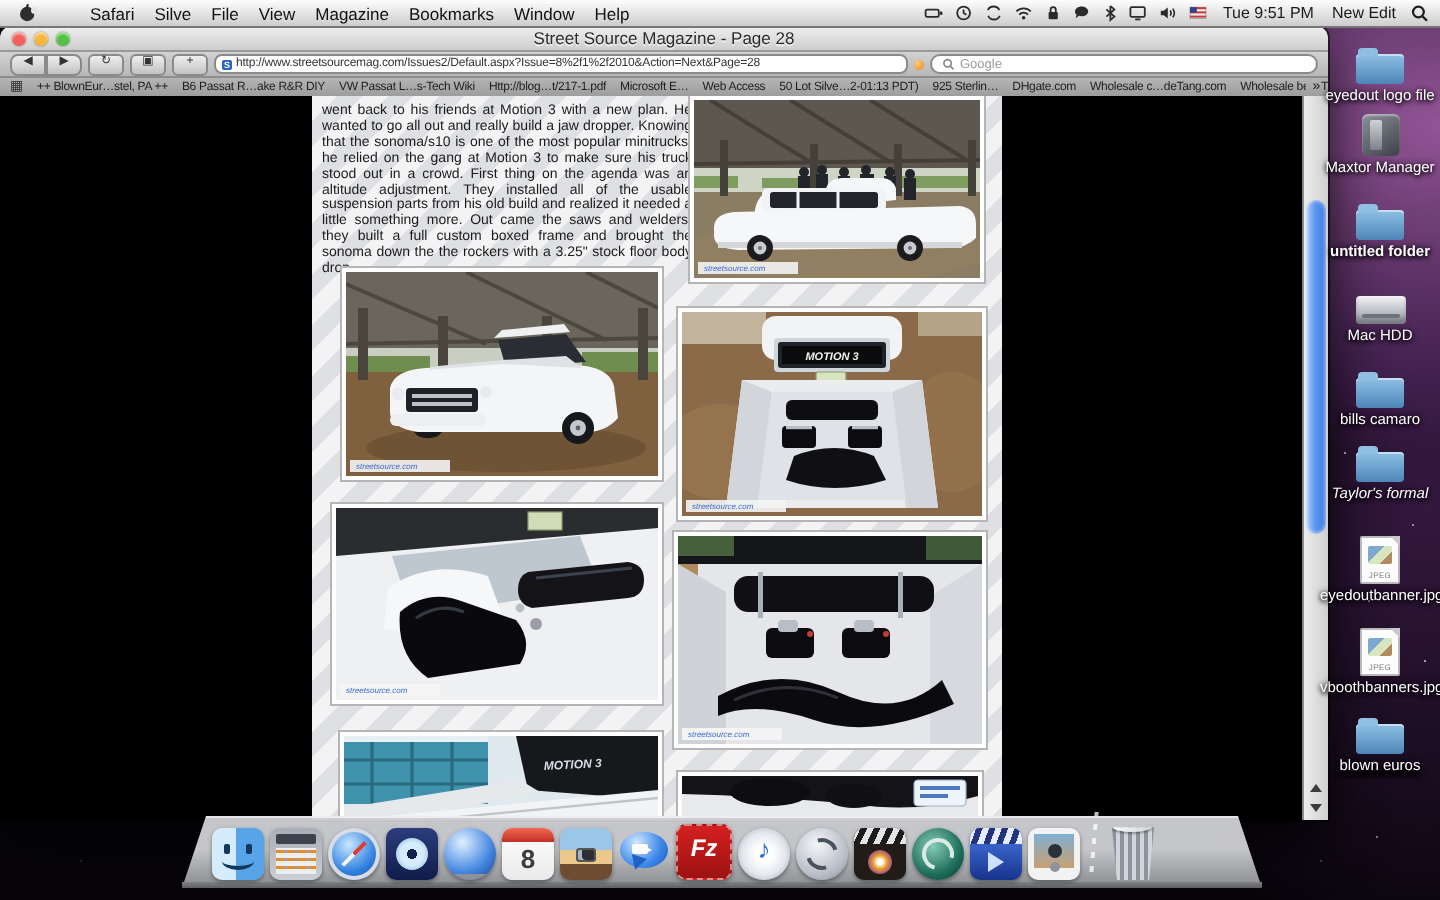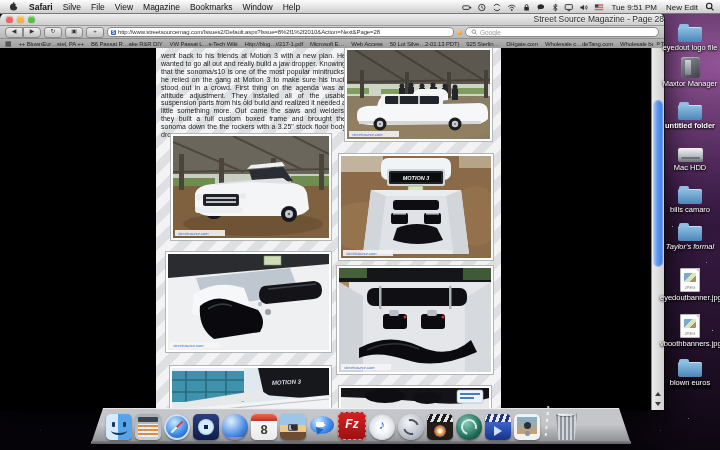--- a/index.html
+++ b/index.html
@@ -13,34 +13,34 @@
   .stars{position:absolute;width:1px;height:1px;background:#fff;border-radius:50%;
     box-shadow:684px 300px 0 #cfc4e0,706px 262px 0 #b9a9d6,668px 342px 0 #8f80ad,
       699px 384px 0 #6e5f8d,688px 418px 0 #9c8fc0,712px 330px 0 #d8cde8,672px 226px 0 #e6dcf2,40px 430px 0 #333,660px 430px 0 #554a6a;}
 
   
   .menubar{position:absolute;top:0;left:0;width:720px;height:13px;z-index:60;
     background:linear-gradient(#fdfdfd,#cdcdcd);border-bottom:1px solid #777;
     display:flex;align-items:center;font-size:8.5px;color:#111;}
   .mb-left{display:flex;align-items:center;gap:10px;padding-left:9px;}
   .mi{white-space:nowrap;cursor:default;}
-  .mi.b{font-weight:bold;}
-  .mb-right{margin-left:auto;display:flex;align-items:flex-end;gap:5px;padding-right:5px;}
+  .mi.b{font-weight:normal;margin-left:16px;}
+  .mb-right{margin-left:auto;display:flex;align-items:center;gap:5px;padding-right:5px;}
   .sicon{display:inline-flex;align-items:center;}
   .clock,.usermenu{font-size:8px;color:#1a1a1a;white-space:nowrap;padding:0 2px;}
 
   
   .swindow{position:absolute;left:0;top:13px;width:664px;height:397px;z-index:10;
     border-radius:6px 6px 0 0;background:#000;box-shadow:0 10px 26px rgba(0,0,0,.75),0 0 0 1px rgba(0,0,0,.55);}
   .titlebar{height:12px;border-radius:6px 6px 0 0;background:linear-gradient(#f0f0f0,#cdcdcd);
     border-bottom:1px solid #9a9a9a;position:relative;}
   .tl{position:absolute;top:2.5px;left:6px;display:flex;gap:4px;}
   .tl i{width:7px;height:7px;border-radius:50%;box-shadow:inset 0 1px 1px rgba(255,255,255,.6),0 0 1px rgba(0,0,0,.5);}
   .tl .r{background:#f3615c;} .tl .y{background:#f5b73c;} .tl .g{background:#53c244;}
-  .wtitle{text-align:right;font-size:8.5px;line-height:12px;color:#2c2c2c;text-shadow:0 1px 0 rgba(255,255,255,.6);}
+  .wtitle{text-align:center;font-size:8.5px;line-height:12px;color:#2c2c2c;text-shadow:0 1px 0 rgba(255,255,255,.6);}
   .toolbar{height:12px;background:linear-gradient(#d2d2d2,#b7b7b7);border-bottom:1px solid #8d8d8d;
     display:flex;align-items:center;gap:3px;padding:0 5px;}
   .tbtn{height:9px;min-width:12px;border:1px solid #8a8a8a;border-radius:3px;
     background:linear-gradient(#efefef,#c2c2c2);font-size:6px;line-height:7px;text-align:center;color:#333;padding:0 2px;}
   .tbtn.cap-l{border-radius:4px 0 0 4px;} .tbtn.cap-r{border-radius:0 4px 4px 0;margin-left:-3px;}
   .urlfield{flex:1;max-width:358px;height:8px;background:#fff;border:1px solid #8a8a8a;border-radius:4px;
     display:flex;align-items:center;gap:2px;padding:0 3px;overflow:hidden;}
   .favicon{width:5px;height:5px;border-radius:1px;background:#2a62c8;color:#fff;font-size:4.5px;line-height:5px;
     text-align:center;font-weight:bold;flex:0 0 auto;}
   .urltext{font-size:6px;color:#333;white-space:nowrap;letter-spacing:-.1px;}

